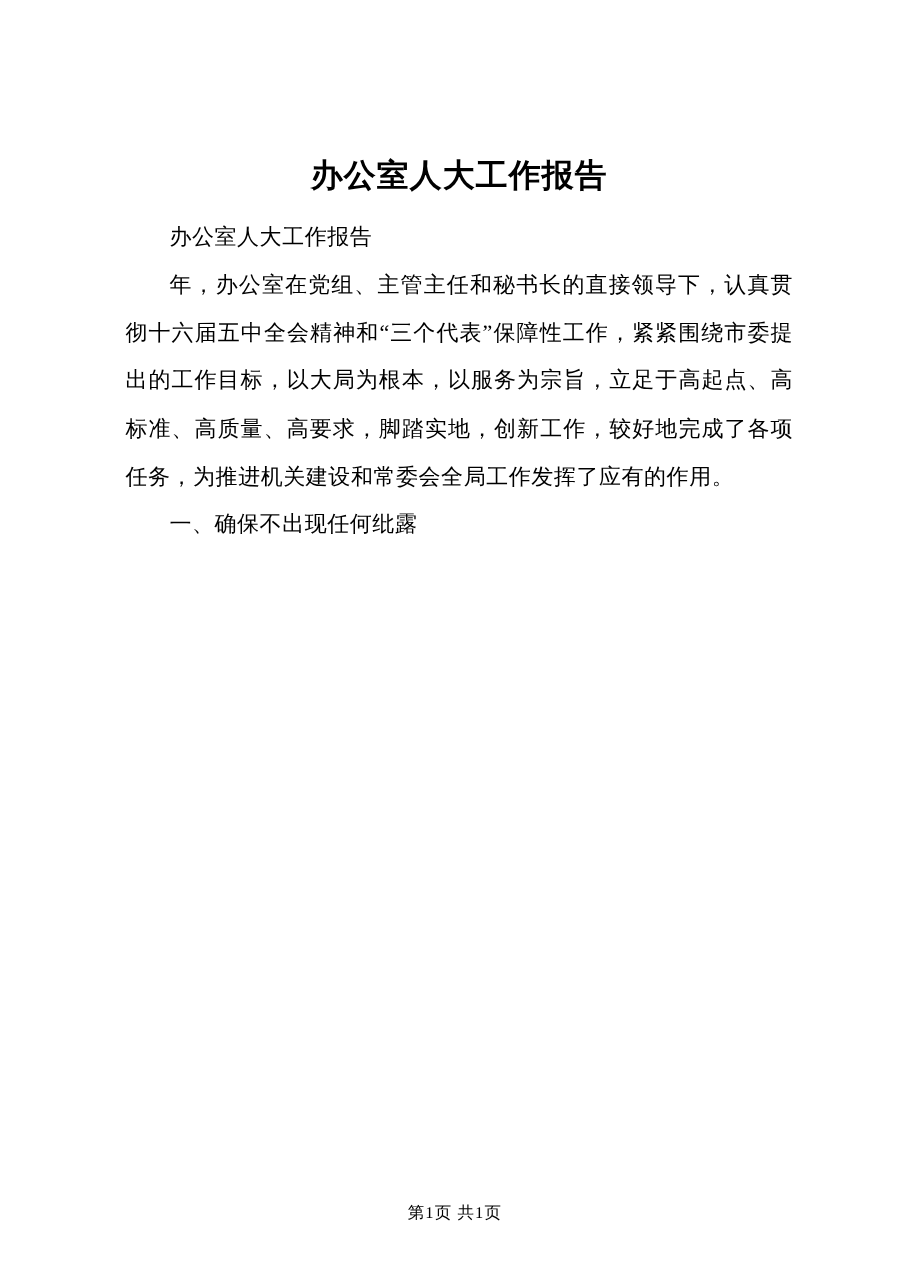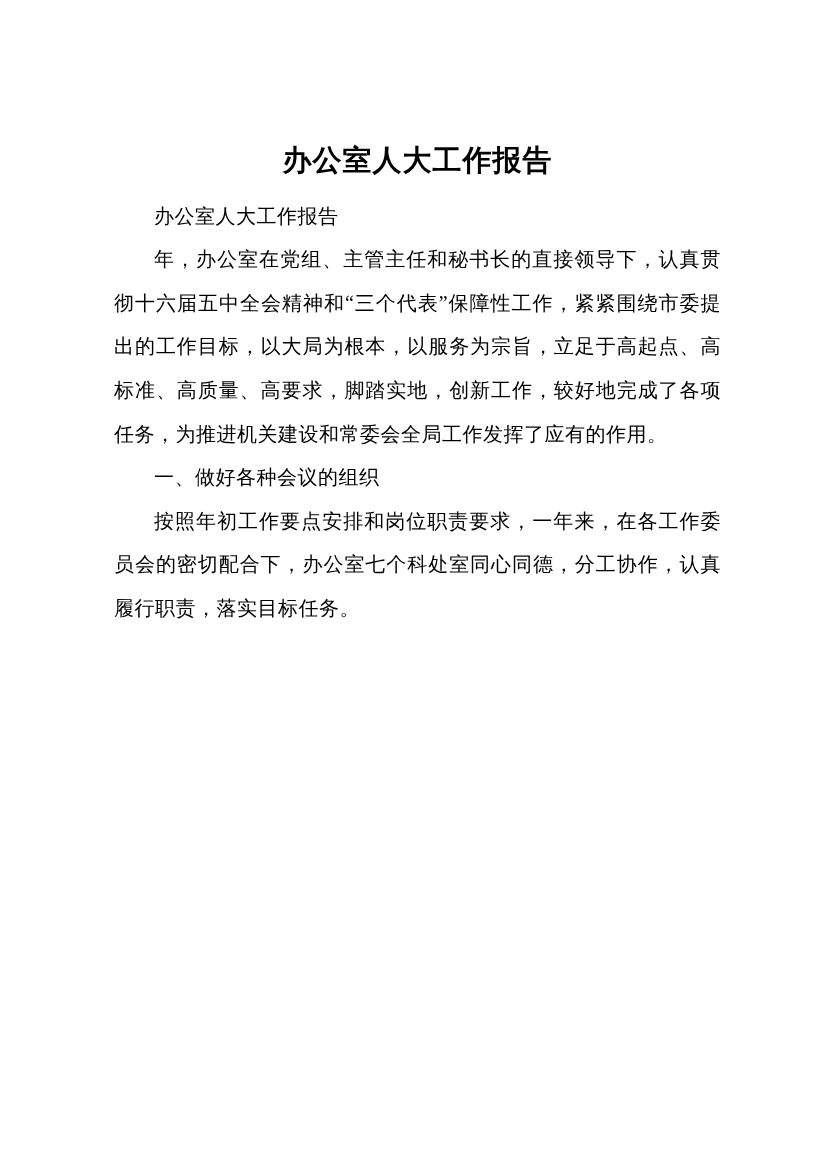--- a/index.html
+++ b/index.html
@@ -53,19 +53,19 @@
 <body>
 
 <div class="page">
 
   <h1 class="doc-title">办公室人大工作报告</h1>
 
   <p class="para">办公室人大工作报告</p>
 
   <p class="para">年，办公室在党组、主管主任和秘书长的直接领导下，认真贯彻十六届五中全会精神和“三个代表”保障性工作，紧紧围绕市委提出的工作目标，以大局为根本，以服务为宗旨，立足于高起点、高标准、高质量、高要求，脚踏实地，创新工作，较好地完成了各项任务，为推进机关建设和常委会全局工作发挥了应有的作用。</p>
 
-  <p class="para">一、做好各种会议的组织</p>
-
-  <p class="para">按照年初工作要点安排和岗位职责要求，一年来，在各工作委员会的密切配合下，办公室七个科处室同心同德，分工协作，认真履行职责，落实目标任务。</p>
+  <p class="para">一、确保不出现任何纰露</p>
 
 
+
+  <div class="footer">第1页 共1页</div>
 
 </div>
 
 </body></html>

